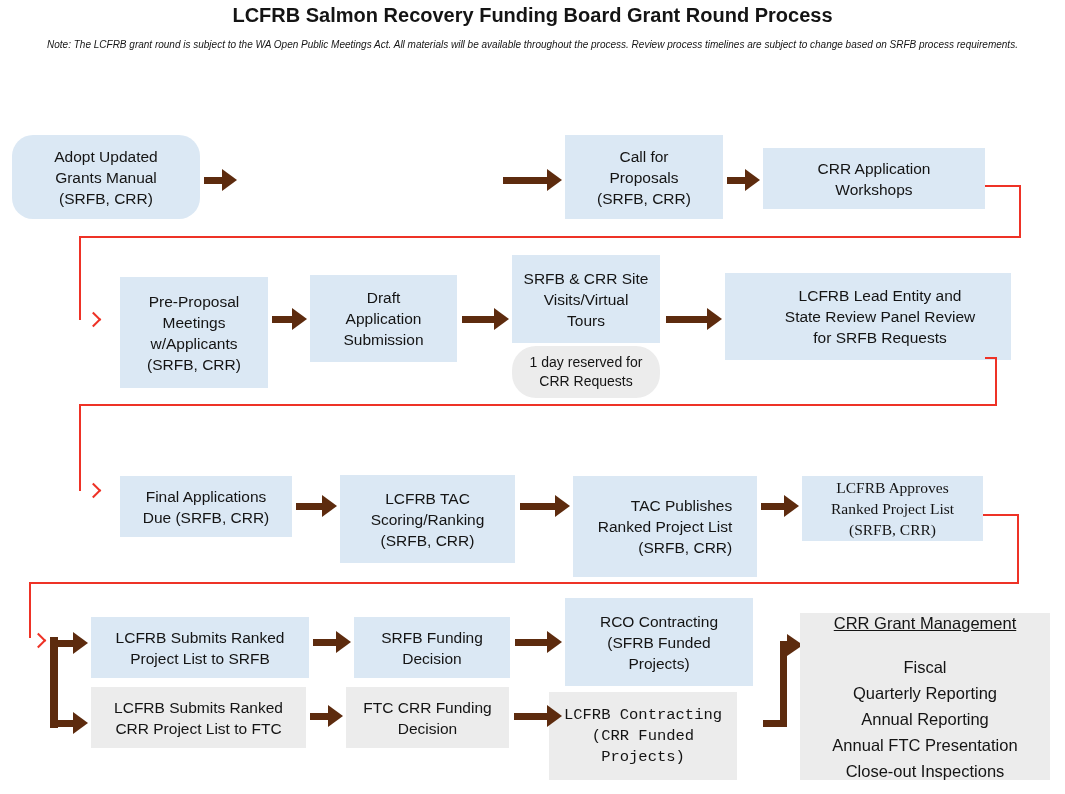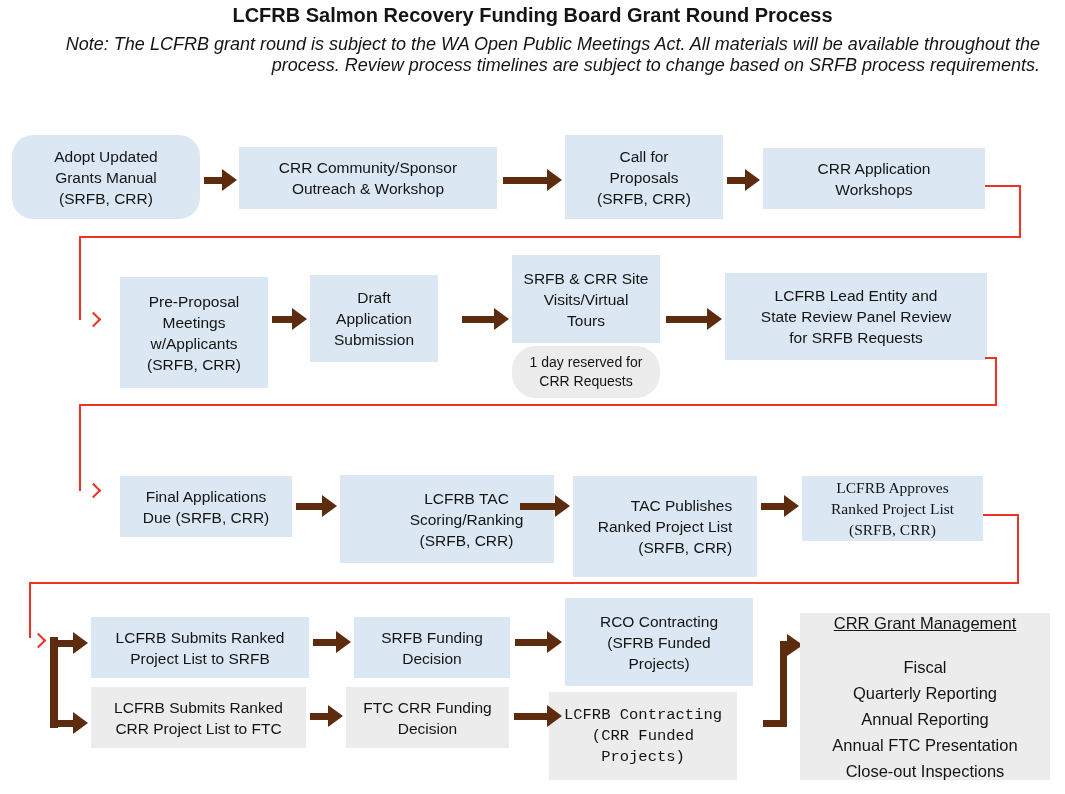--- a/index.html
+++ b/index.html
@@ -2,21 +2,21 @@
 <html style="--box-blue: #dbe8f4; --box-grey: #ececec; --arrow-brown: #5d2b0e; --connector-red: #ee3226; --text-dark: #141414;"><head>
 <meta charset="utf-8">
 <style>
   html,body{margin:0;padding:0;background:#ffffff;}
   .canvas{
     position:relative;width:1065px;height:794px;background:#ffffff;overflow:hidden;
     font-family:"Liberation Sans","DejaVu Sans",sans-serif;color:var(--text-dark,#141414);
   }
   .hdr{position:absolute;left:0;right:0;top:8;text-align:center;}
   .hdr .t1{font-size:20px;font-weight:bold;line-height:31px;}
-  .hdr .noteline{font-style:italic;font-size:18px;line-height:21px;max-width:1015px;margin:3px auto 8px;text-align:right;}
+  .hdr .noteline{font-style:italic;font-size:10px;line-height:21px;max-width:1015px;margin:3px auto 8px;}
   .box{
     position:absolute;display:flex;align-items:center;justify-content:center;
     text-align:center;font-size:15.5px;line-height:21px;
   }
   .box .t{white-space:pre-line;}
   .blue{background:var(--box-blue,#dbe8f4);}
   .grey{background:var(--box-grey,#ececec);}
   .small{font-size:14px;line-height:19px;}
   .gm{font-size:16.5px;line-height:26px;flex-direction:column;}
   .gm .u{text-decoration:underline;}
@@ -41,24 +41,20 @@
   <div class="hdr">
     <div class="t1">LCFRB Salmon Recovery Funding Board Grant Round Process</div>
     <div class="noteline">Note: The LCFRB grant round is subject to the WA Open Public Meetings Act. All materials will be available throughout the process. Review process timelines are subject to change based on SRFB process requirements.</div>
   </div>
 
   <div class="box blue" style="left:12px;top:135px;width:188px;height:84px;border-radius:21px;">
       <span class="t">Adopt Updated
 Grants Manual
 (SRFB, CRR)</span>
     </div>
-  <div class="box blue" style="left:239px;top:147px;width:258px;height:62px;">
-      <span class="t">CRR Community/Sponsor
-Outreach &amp; Workshop</span>
-    </div>
   <div class="box blue" style="left:565px;top:135px;width:158px;height:84px;">
       <span class="t">Call for
 Proposals
 (SRFB, CRR)</span>
     </div>
   <div class="box blue" style="left:763px;top:148px;width:222px;height:61px;">
       <span class="t">CRR Application
 Workshops</span>
     </div>
 
@@ -80,35 +76,35 @@
   <div class="rline" style="left:79px;top:236px;width:942px;height:2px;"></div>
   <div class="rline" style="left:79px;top:236px;width:2px;height:84px;"></div>
   <div class="rchev" style="left:88px;top:314px;"></div>
 
   <div class="box blue" style="left:120px;top:277px;width:148px;height:111px;">
       <span class="t">Pre-Proposal
 Meetings
 w/Applicants
 (SRFB, CRR)</span>
     </div>
-  <div class="box blue" style="left:310px;top:275px;width:128px;height:87px;">
+  <div class="box blue" style="left:310px;top:275px;width:147px;height:87px;">
       <span class="t">Draft
 Application
 Submission</span>
     </div>
   <div class="box blue" style="left:512px;top:255px;width:148px;height:88px;">
       <span class="t">SRFB &amp; CRR Site
 Visits/Virtual
 Tours</span>
     </div>
   <div class="box grey small" style="left:512px;top:346px;width:148px;height:52px;border-radius:24px;">
       <span class="t">1 day reserved for
 CRR Requests</span>
     </div>
-  <div class="box blue" style="left:725px;top:273px;width:262px;height:87px;">
+  <div class="box blue" style="left:725px;top:273px;width:262px;height:87px;padding-left:24px;">
       <span class="t">LCFRB Lead Entity and
 State Review Panel Review
 for SRFB Requests</span>
     </div>
 
   <div class="harrow" style="left:272px;top:308px;width:35px;">
       <div class="shaft"></div>
       <div class="head"></div>
     </div>
   <div class="harrow" style="left:462px;top:308px;width:47px;">
@@ -123,21 +119,21 @@
   <div class="rline" style="left:985px;top:357px;width:12px;height:2px;"></div>
   <div class="rline" style="left:995px;top:357px;width:2px;height:49px;"></div>
   <div class="rline" style="left:79px;top:404px;width:918px;height:2px;"></div>
   <div class="rline" style="left:79px;top:404px;width:2px;height:87px;"></div>
   <div class="rchev" style="left:88px;top:485px;"></div>
 
   <div class="box blue" style="left:120px;top:476px;width:172px;height:61px;">
       <span class="t">Final Applications
 Due (SRFB, CRR)</span>
     </div>
-  <div class="box blue" style="left:340px;top:475px;width:175px;height:88px;padding-left:39px;">
+  <div class="box blue" style="left:340px;top:475px;width:175px;height:88px;">
       <span class="t">LCFRB TAC
 Scoring/Ranking
 (SRFB, CRR)</span>
     </div>
   <div class="box blue" style="left:573px;top:476px;width:184px;height:101px;text-align:right;">
       <span class="t">TAC Publishes
 Ranked Project List
 (SRFB, CRR)</span>
     </div>
   <div class="box blue" style="left:802px;top:476px;width:181px;height:65px;font-family:Liberation Serif, serif;">

